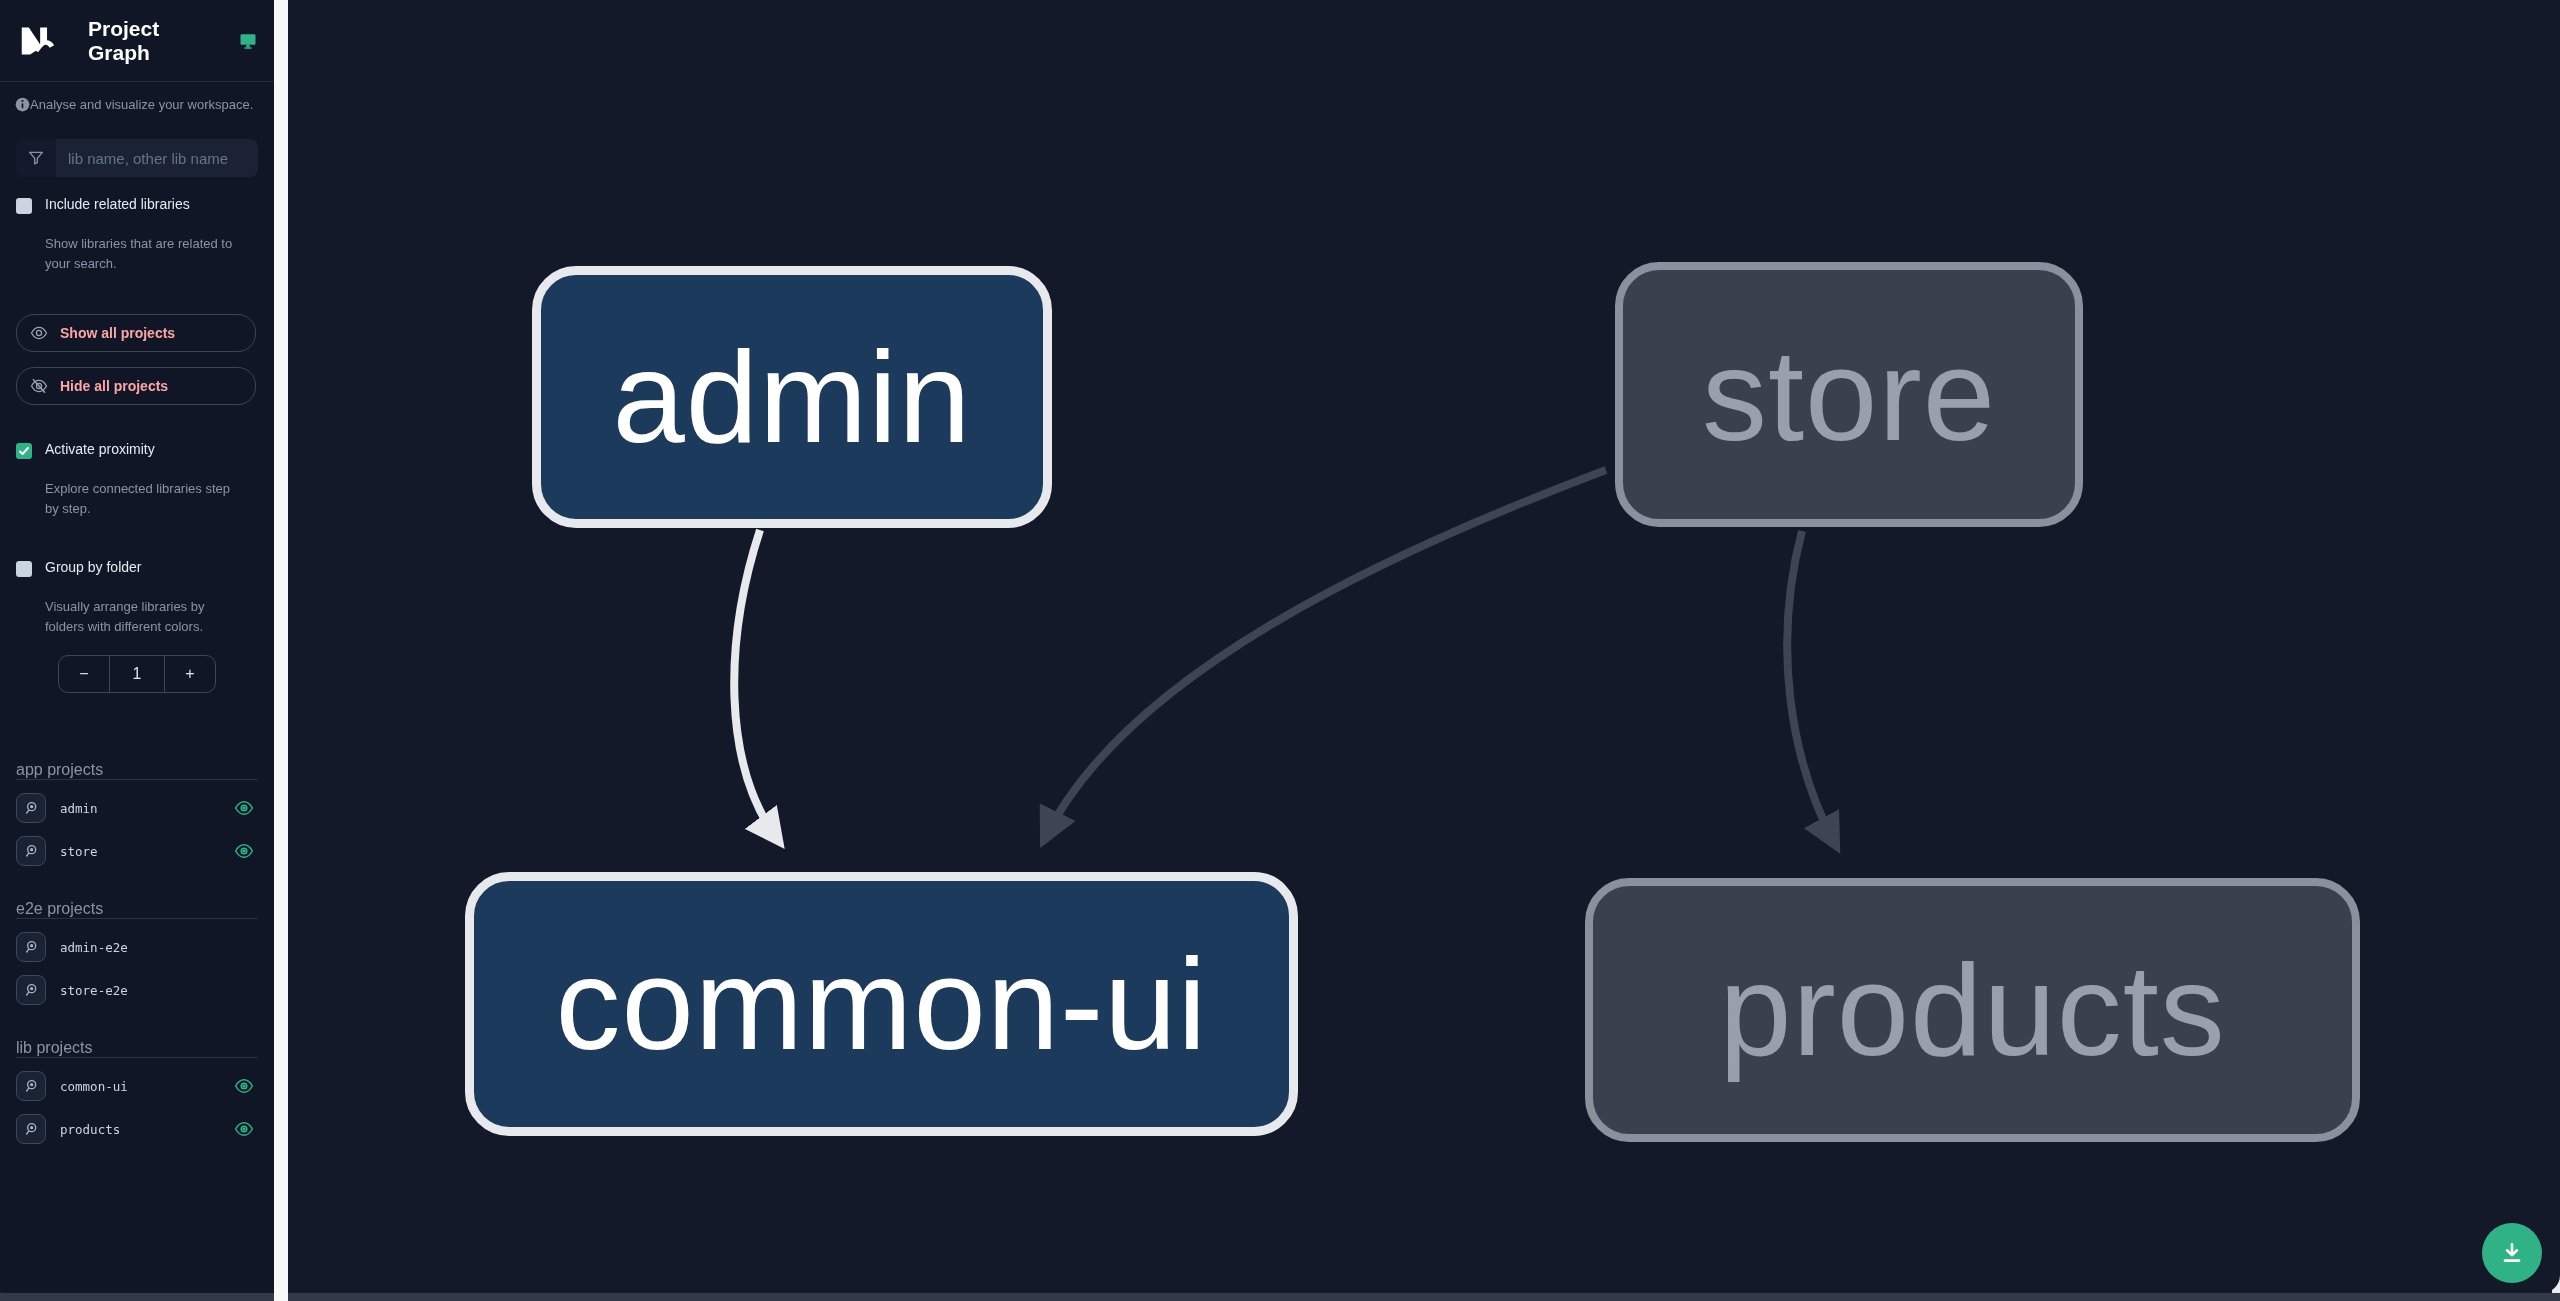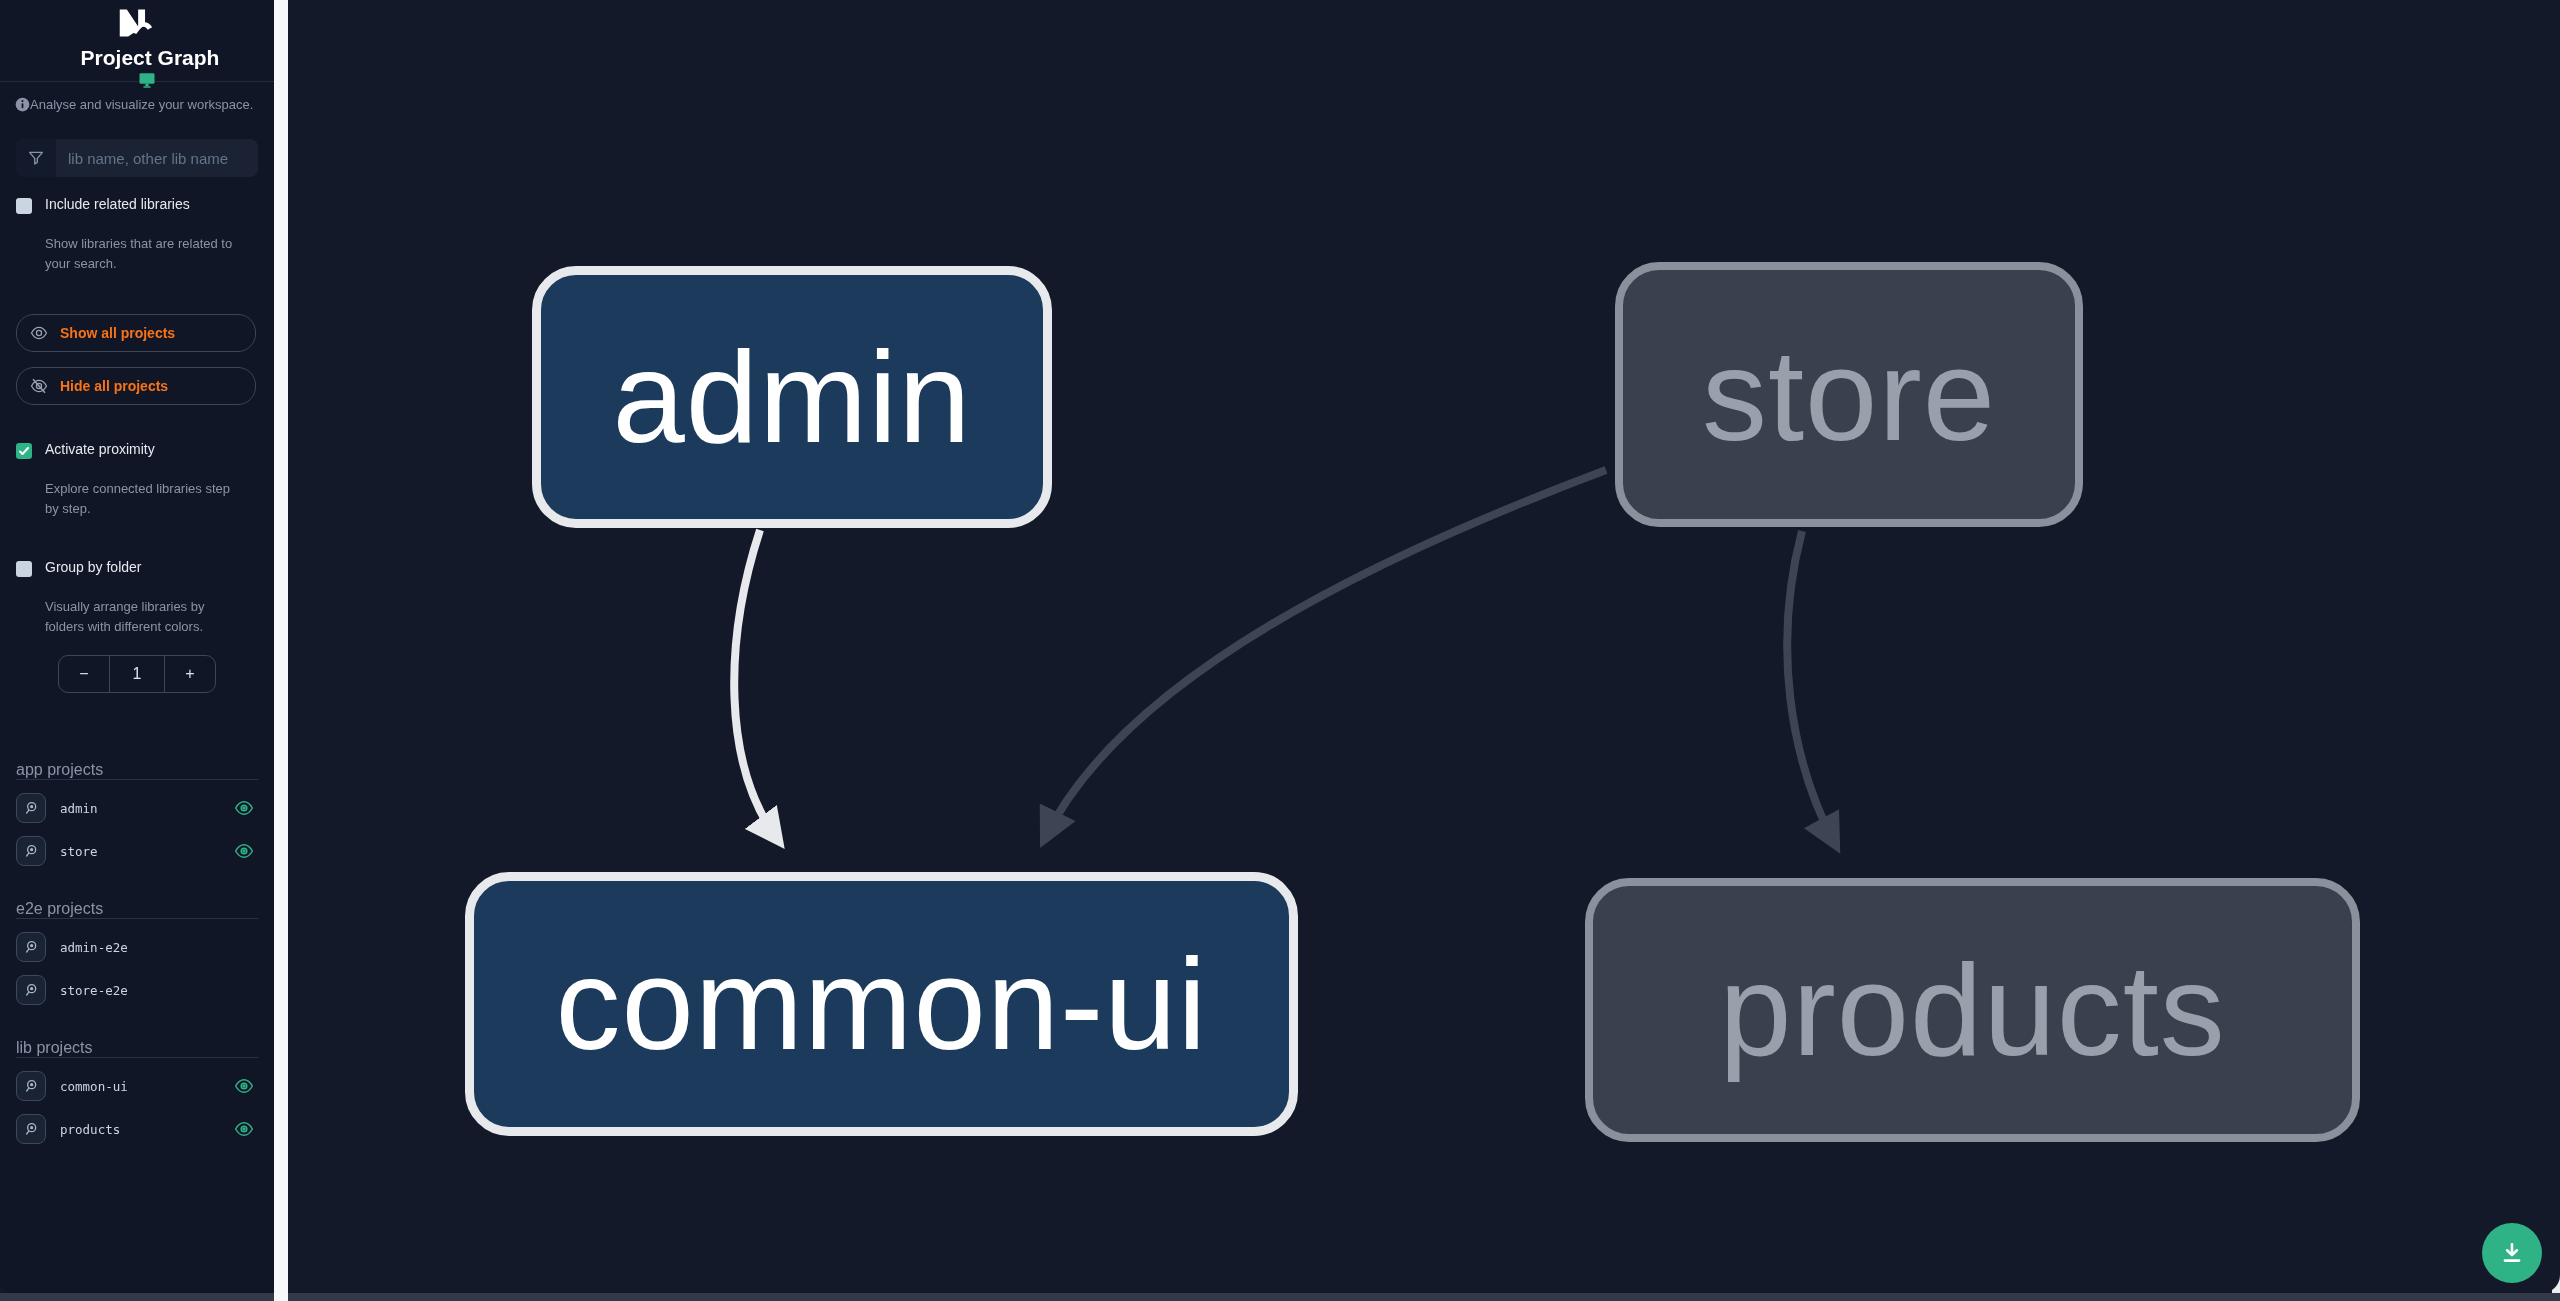--- a/index.html
+++ b/index.html
@@ -54,21 +54,21 @@
     position: absolute; left: 0; right: 0; bottom: 0; height: 8px;
     background: #323948; z-index: 2;
   }
   #right-cap {
     position: absolute; right: 0; bottom: 8px; width: 8px; height: 105px;
     background: #e9ecf0; z-index: 0;
   }
 
   .sb-header {
     height: 82px; display: flex; align-items: center;
-    padding: 0 16px; border-bottom: 1px solid #232b3e; flex-direction: column;
+    padding: 0 16px; border-bottom: 1px solid #232b3e;
   }
   .sb-logo { width: 46px; height: 46px; flex: none; }
   .sb-title { font-size: 21px; font-weight: 700; color: #ffffff; margin-left: 26px; }
   .sb-theme { margin-left: 20px; display: flex; }
 
   .sb-info {
     display: flex; align-items: center; gap: 0;
     padding: 15px 16px 0 15px;
     color: #8b93a7; font-size: 13px;
   }
@@ -96,21 +96,21 @@
   }
   .cb-box.checked { background: #2eb286; }
   .cb-text { margin-left: 13px; }
   .cb-label { font-size: 14px; font-weight: 400; color: #e6eaf0; }
   .cb-desc { font-size: 13px; color: #8b93a7; line-height: 20px; margin-top: 22px; max-width: 200px; }
 
   .sb-btn {
     margin: 15px 16px 0; height: 38px; width: 240px;
     border: 1px solid #3c4657; border-radius: 18px; background: transparent;
     display: flex; align-items: center; gap: 12px; padding: 0 13px;
-    color: #f97316; font-weight: 700; font-size: 14px; cursor: pointer;
+    color: #fca5a5; font-weight: 700; font-size: 14px; cursor: pointer;
     font-family: "Liberation Sans", sans-serif;
   }
   .sb-btn:first-of-type { margin-top: 40px; }
 
   .stepper {
     margin: 18px 0 0 58px; width: 158px; height: 38px;
     border: 1px solid #3c4657; border-radius: 10px;
     display: grid; grid-template-columns: 50px 1fr 50px;
   }
   .stepper .cell {

